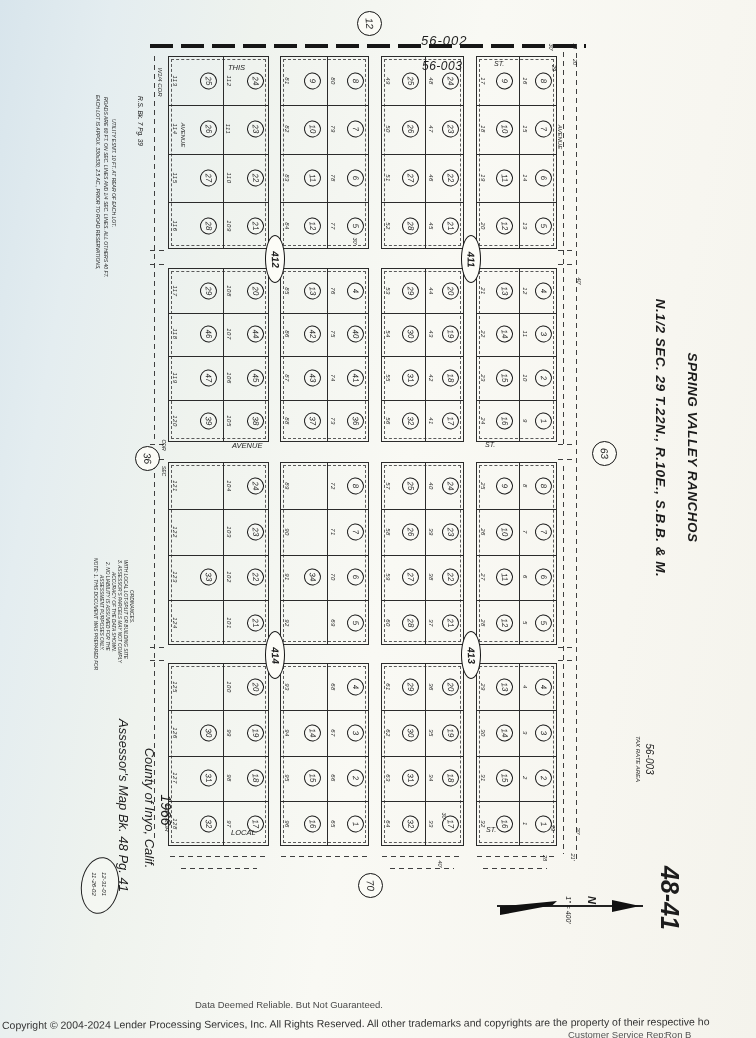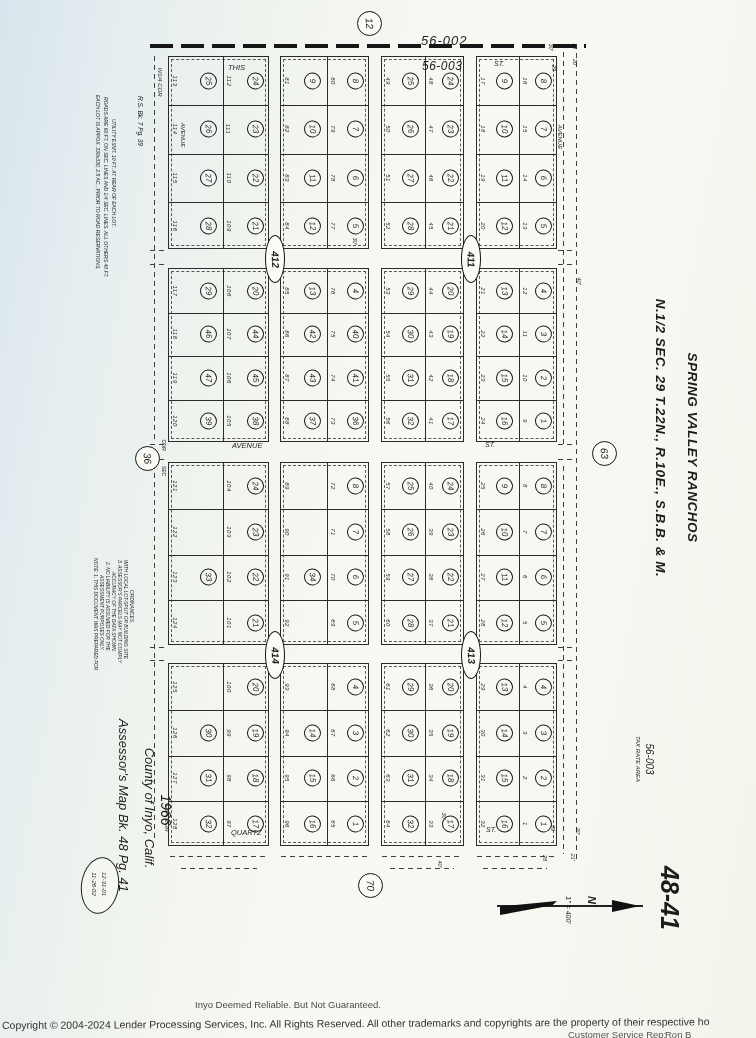--- a/index.html
+++ b/index.html
@@ -963,21 +963,21 @@
   <div class="bigc" style="left:592px;top:441px;">
       <span>63</span>
     </div>
 
   <div class="lbl" style="left:421px;top:33px;font-size:13px;letter-spacing:1px;">56-002</div>
   <div class="lbl" style="left:422px;top:59px;font-size:12px;letter-spacing:.5px;z-index:8;">56-003</div>
   <div class="lbl" style="left:494px;top:60px;font-size:7px;z-index:8;">ST.</div>
   <div class="lbl" style="left:228px;top:63px;font-size:7.5px;z-index:8;">THIS</div>
   <div class="lbl" style="left:232px;top:441px;font-size:7.5px;">AVENUE</div>
   <div class="lbl" style="left:485px;top:441px;font-size:7px;">ST.</div>
-  <div class="lbl" style="left:231px;top:828px;font-size:7.5px;z-index:8;">QUARTZ</div>
+  <div class="lbl" style="left:231px;top:828px;font-size:7.5px;z-index:8;">LOCAL</div>
   <div class="lbl" style="left:486px;top:826px;font-size:7px;z-index:8;">ST.</div>
 
   <div class="rot" style="left:186px;top:116px;width:38px;font-size:6px;">AVENUE</div>
   <div class="rot" style="left:563px;top:118px;width:38px;font-size:6px;">AVENUE</div>
   <div class="rot" style="left:163px;top:64px;width:36px;font-size:6px;">W1/4 COR</div>
   <div class="rot" style="left:170px;top:798px;width:40px;font-size:6px;">E1/4 COR</div>
   <div class="rot" style="left:166px;top:435px;width:20px;font-size:5px;">COR</div>
   <div class="rot" style="left:166px;top:461px;width:20px;font-size:5px;">SEC</div>
   <div class="rot" style="left:144px;top:84px;width:74px;font-size:6.5px;">R.S. Bk. 7 Pg. 39</div>
 
@@ -1021,18 +1021,18 @@
   <div class="rot meas" style="left:557px;top:62px;width:12px;">29</div>
   <div class="rot meas" style="left:582px;top:274px;width:14px;">40'</div>
   <div class="rot meas" style="left:358px;top:234px;width:14px;">30'</div>
   <div class="rot meas" style="left:556px;top:822px;width:12px;">29</div>
   <div class="rot meas" style="left:581px;top:824px;width:14px;">20'</div>
   <div class="rot meas" style="left:548px;top:852px;width:12px;">28</div>
   <div class="rot meas" style="left:576px;top:850px;width:14px;">21'</div>
   <div class="rot meas" style="left:447px;top:810px;width:12px;">30'</div>
   <div class="rot meas" style="left:443px;top:858px;width:12px;">40'</div>
 
-  <div class="footer-text" style="left:195px;top:999px;font-size:9.5px;color:#4a4a4a;">Inyo Deemed Reliable. But Not Guaranteed.</div>
+  <div class="footer-text" style="left:195px;top:999px;font-size:9.5px;color:#4a4a4a;">Data Deemed Reliable. But Not Guaranteed.</div>
   <div class="footer-text" style="left:2px;top:1017px;width:760px;font-size:10.5px;color:#333;white-space:nowrap;transform:rotate(-0.3deg);">Copyright © 2004-2024 Lender Processing Services, Inc. All Rights Reserved. All other trademarks and copyrights are the property of their respective ho</div>
   <div class="footer-text" style="left:568px;top:1029px;font-size:9.5px;color:#555;">Customer Service Rep:</div>
   <div class="footer-text" style="left:665px;top:1029px;font-size:9.5px;color:#555;">Ron B</div>
 
 </div>
 
 </body></html>

